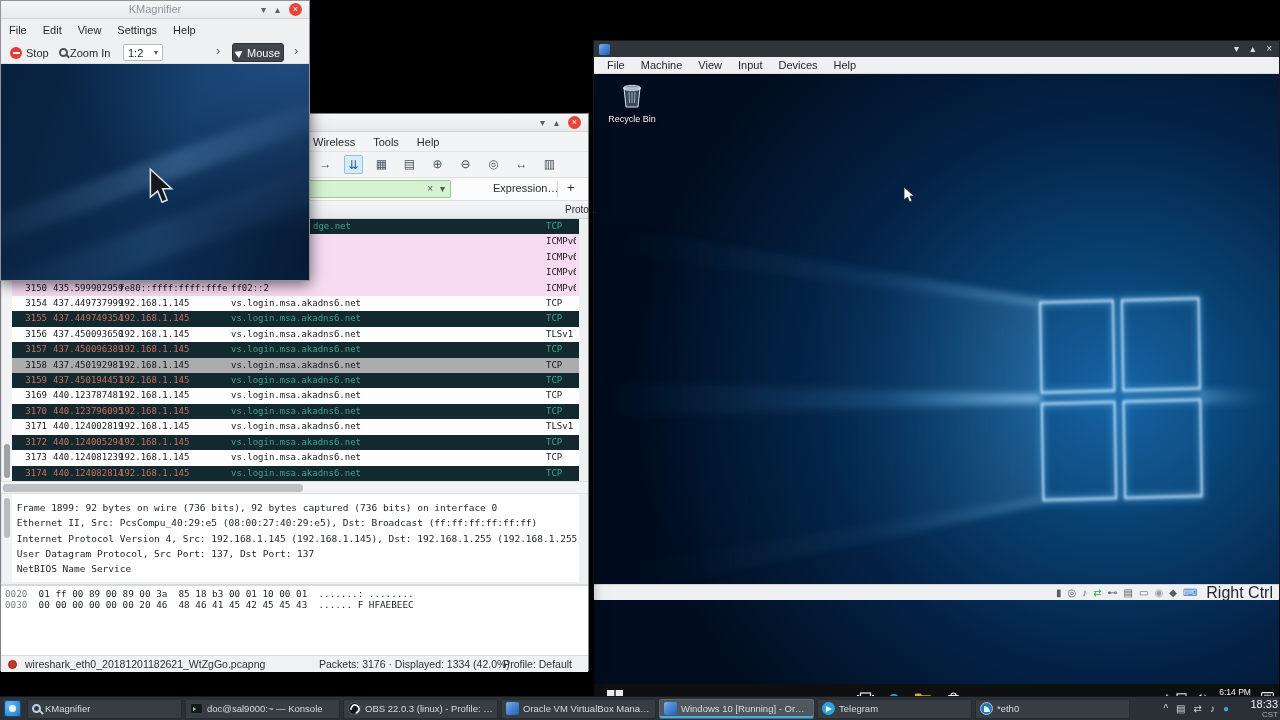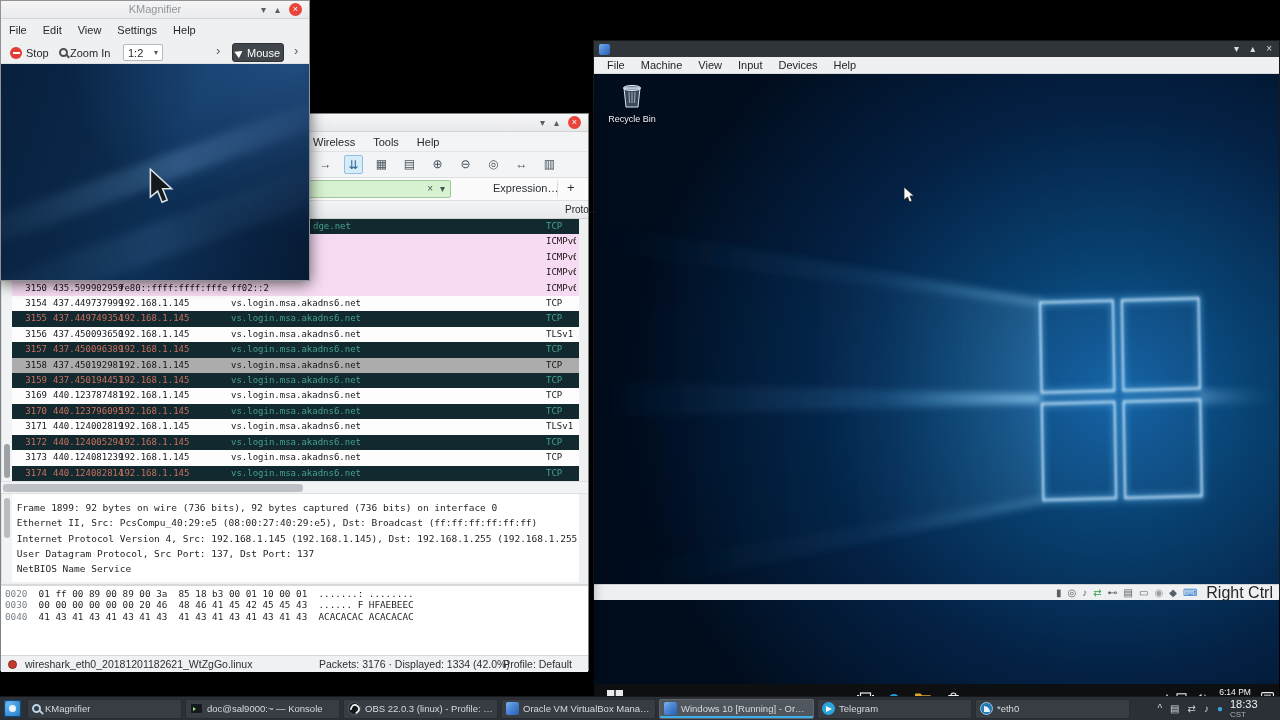--- a/index.html
+++ b/index.html
@@ -130,21 +130,21 @@
   .ti-terminal::before{content:"";position:absolute;left:2px;top:3px;border-left:3px solid #9ae08a;border-top:2px solid transparent;border-bottom:2px solid transparent}
   .ti-obs{width:13px;height:13px;border-radius:50%;background:#14171a;border:1px solid #565c63}
   .ti-obs::after{content:"";position:absolute;width:6px;height:6px;border-radius:50%;border:2px solid #e8ecef;border-bottom-color:transparent;transform:rotate(35deg);left:1px;top:1px}
   .ti-vbox{width:13px;height:13px;border-radius:2px;background:linear-gradient(135deg,#7bb3ea 0%,#4a86d8 45%,#2c5fae 100%)}
   .ti-telegram{width:13px;height:13px;border-radius:50%;background:#2aa4dc}
   .ti-telegram::after{content:"";position:absolute;left:4px;top:3.5px;border-left:6px solid #fff;border-top:3px solid transparent;border-bottom:3px solid transparent}
   .ti-wireshark{width:13px;height:13px;border-radius:50%;background:#2479b5;border:1px solid #9cc6e4}
   .ti-wireshark::after{content:"";position:absolute;left:3px;top:3px;width:6px;height:6px;background:#eaf4fb;border-radius:0 7px 0 0}
   #panel-tray{margin-left:auto;display:flex;align-items:center;gap:8px;padding:0 7px}
   .p-tray-ic{font-size:10px;line-height:12px}
-  .p-clock{width:42px;text-align:left;margin-right:8px}
+  .p-clock{width:42px;text-align:right;margin-right:2px}
   .p-time{font-size:11px;color:#eef1f3;line-height:12px}
   .p-zone{font-size:8px;color:#a6adb3;line-height:9px}
 </style>
 </head>
 <body>
 
 <div class="stage">
 
   <div class="win wireshark">
     <div class="ws-titlebar">
@@ -315,25 +315,24 @@
         <div class="detail-line"><span class="d-arrow">▸</span><span class="d-text">Internet Protocol Version 4, Src: 192.168.1.145 (192.168.1.145), Dst: 192.168.1.255 (192.168.1.255)</span></div>
         <div class="detail-line"><span class="d-arrow">▸</span><span class="d-text">User Datagram Protocol, Src Port: 137, Dst Port: 137</span></div>
         <div class="detail-line"><span class="d-arrow">▸</span><span class="d-text">NetBIOS Name Service</span></div>
       </div>
     <div class="ws-details-scroll">
         <div class="handle"></div>
       </div>
     <div class="ws-hex" id="ws-hex">
         <div class="hexline"><span class="hx-off">0020</span><span class="hx-bytes">  01 ff 00 89 00 89 00 3a  85 18 b3 00 01 10 00 01  </span><span class="hx-ascii">.......: ........</span></div>
         <div class="hexline"><span class="hx-off">0030</span><span class="hx-bytes">  00 00 00 00 00 00 20 46  48 46 41 45 42 45 45 43  </span><span class="hx-ascii">...... F HFAEBEEC</span></div>
-        <div class="hexline"><span class="hx-off">0040</span><span class="hx-bytes">  41 43 41 43 41 43 41 43  41 43 41 43 41 43 41 43  </span><span class="hx-ascii">ACACACAC ACACACAC</span></div>
       </div>
     <div class="ws-statusbar">
       <span class="st-dot"></span>
-      <span class="st-file">wireshark_eth0_20181201182621_WtZgGo.linux</span>
+      <span class="st-file">wireshark_eth0_20181201182621_WtZgGo.pcapng</span>
       <span class="st-pack">Packets: 3176 · Displayed: 1334 (42.0%)</span>
       <span class="st-prof">Profile: Default</span>
     </div>
   </div>
 
   <div class="win vbox">
     <div class="vb-titlebar">
       <span class="vb-app-ic"></span>
       <div class="vb-tb-btns">
         <span>▾</span>

